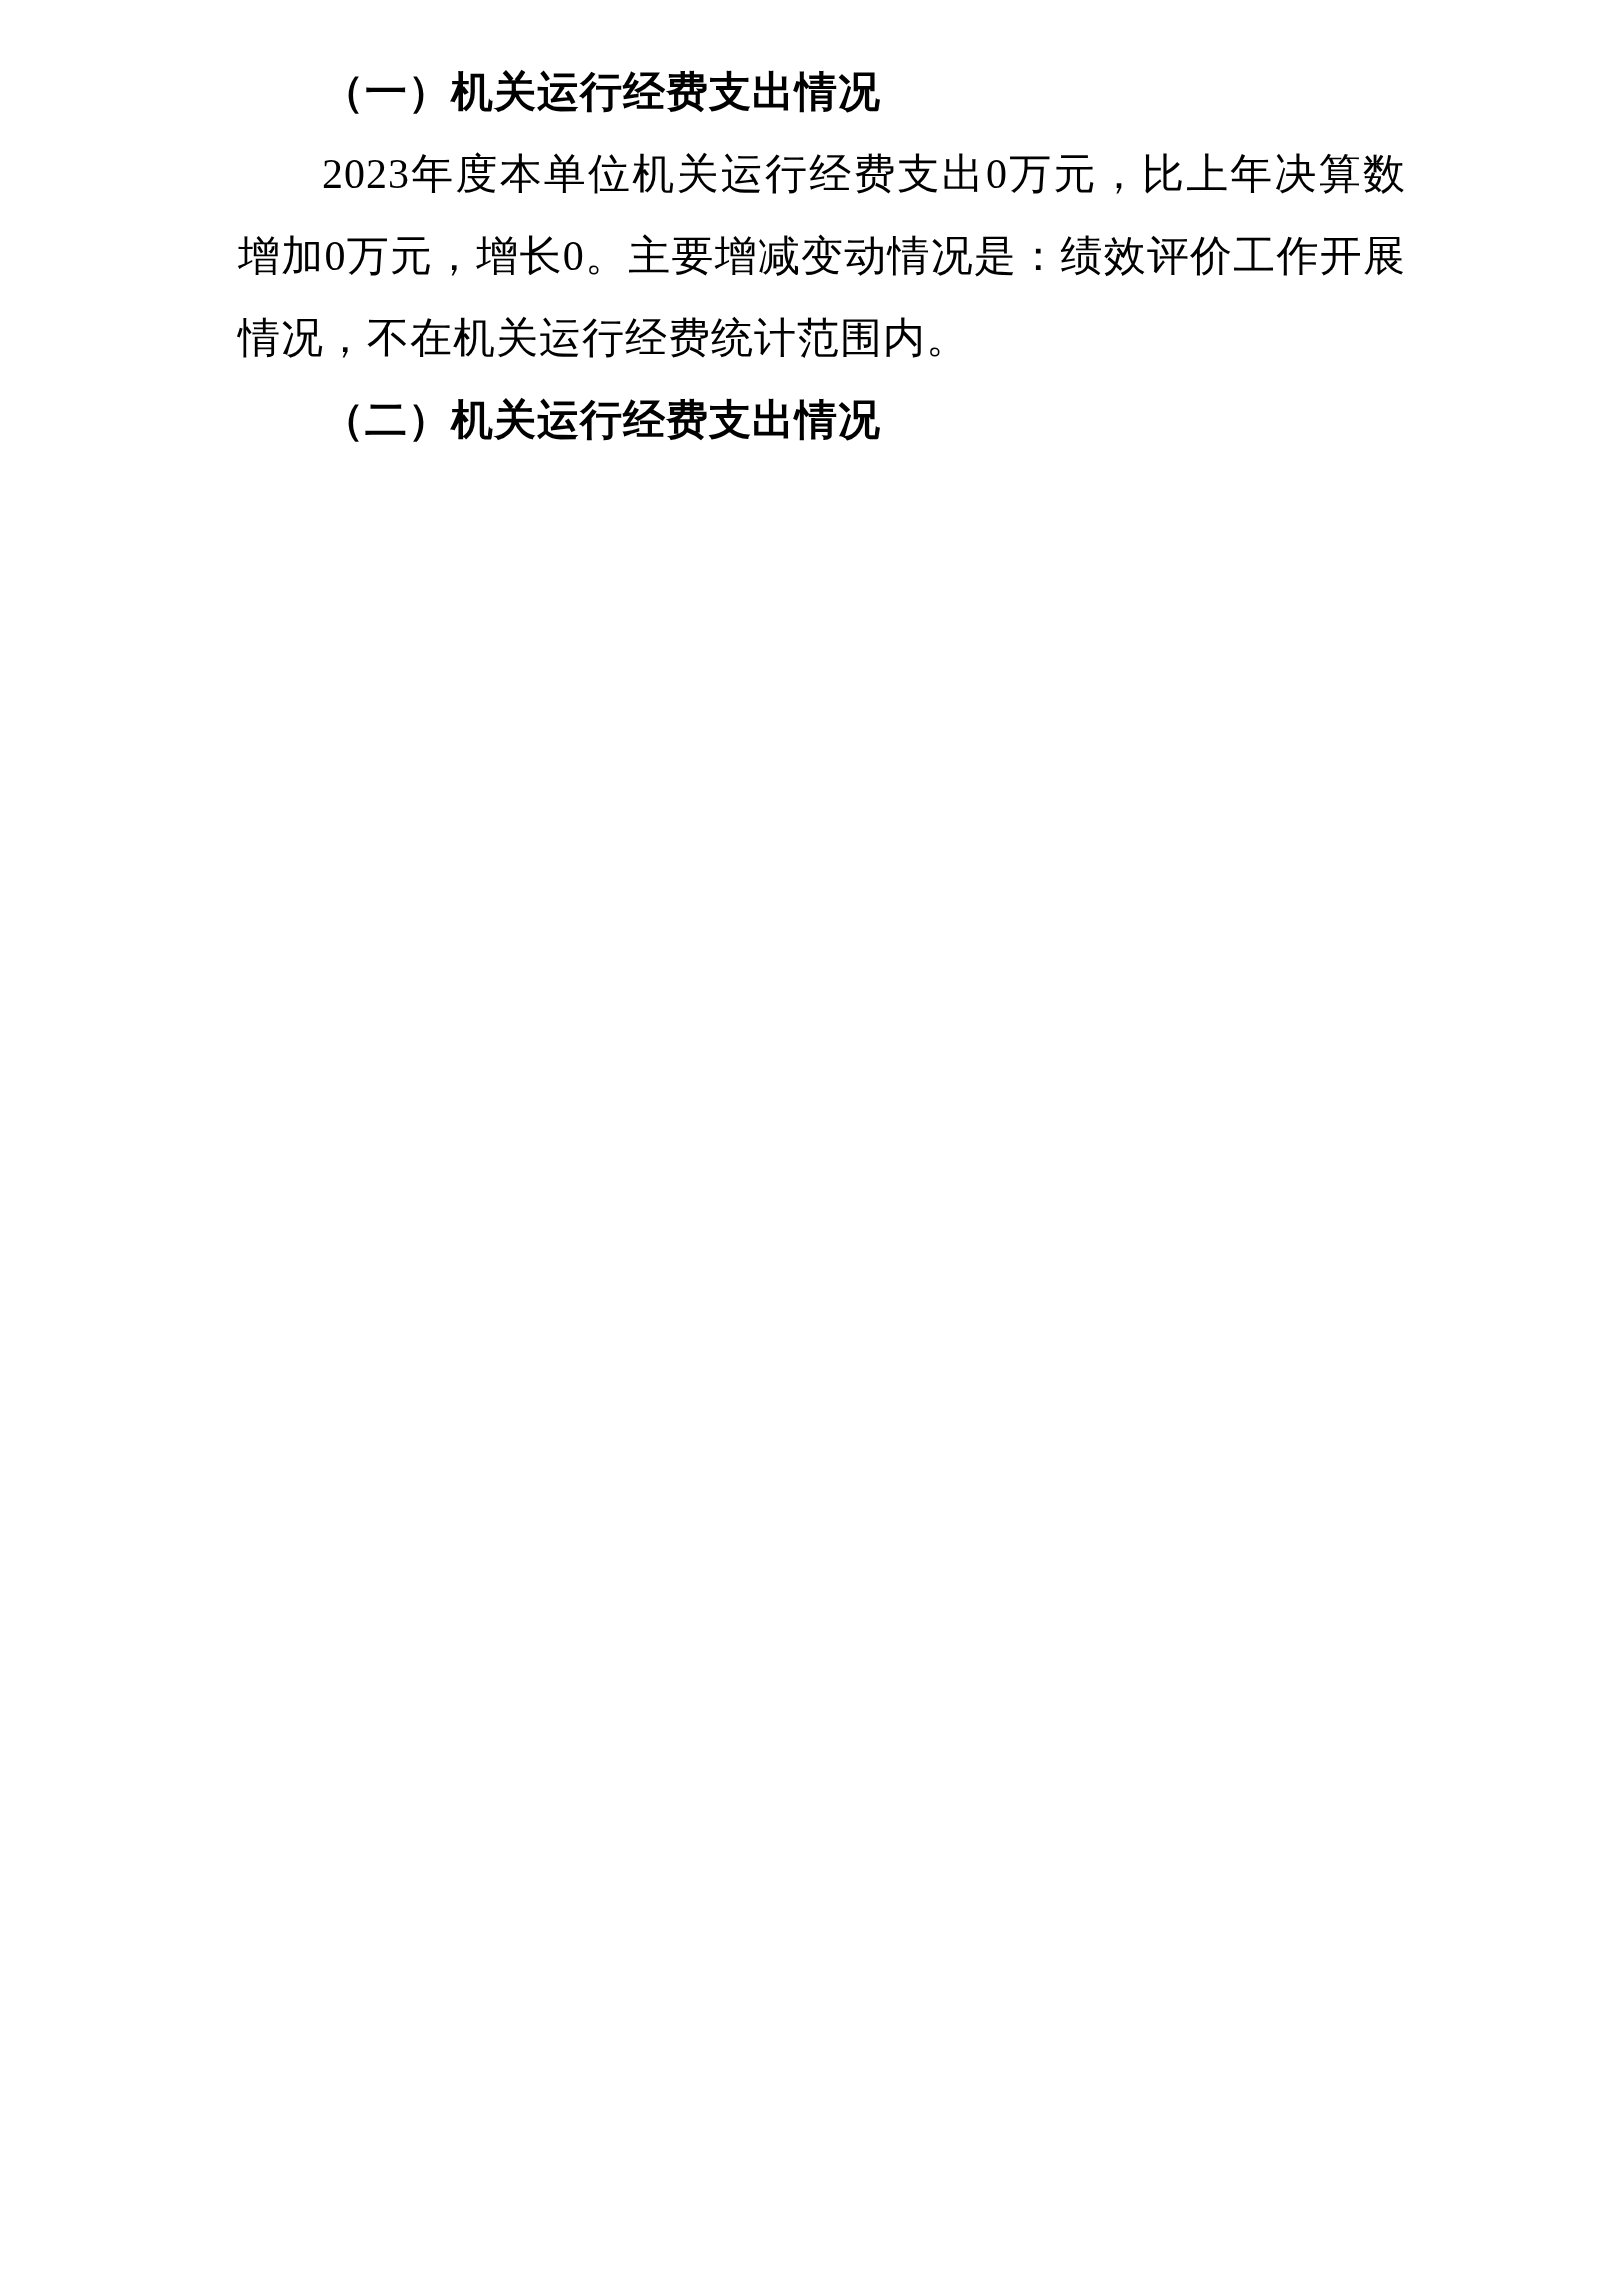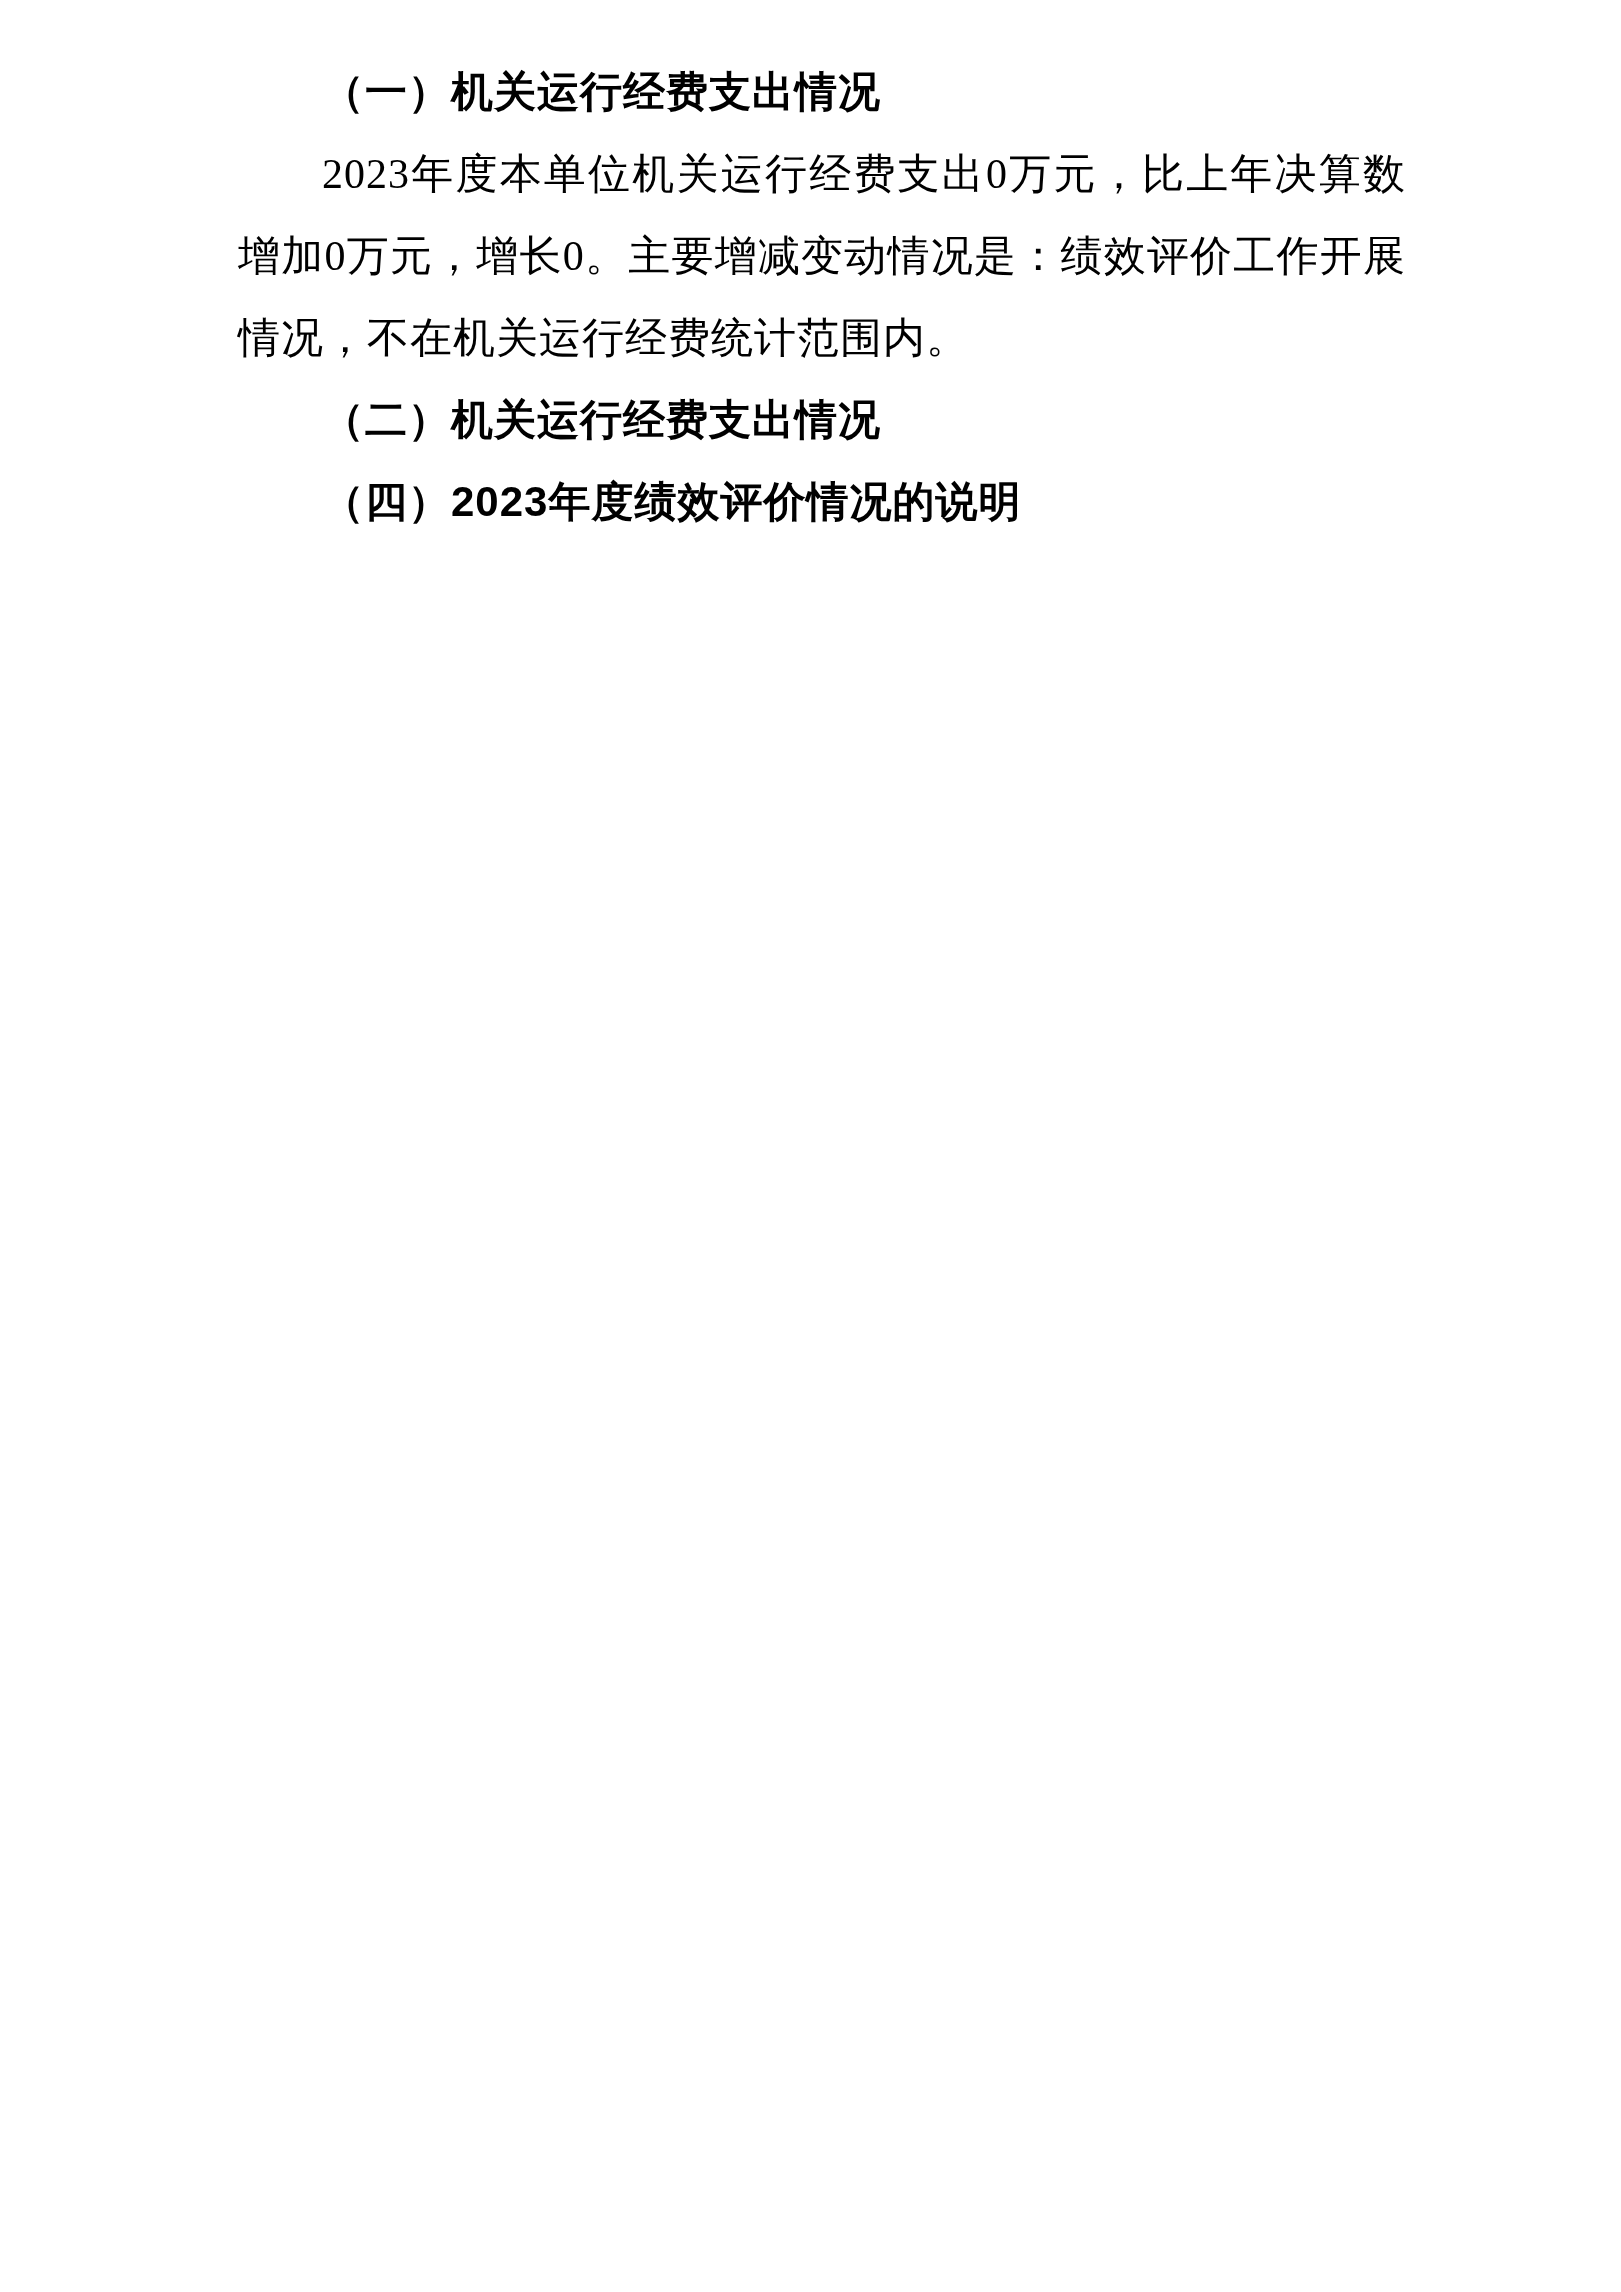--- a/index.html
+++ b/index.html
@@ -63,21 +63,20 @@
 
 <div class="page">
   <main class="content">
 
     <h3 class="heading">（一）机关运行经费支出情况</h3>
     <p class="para">2023年度本单位机关运行经费支出0万元，比上年决算数增加0万元，增长0。主要增减变动情况是：绩效评价工作开展情况，不在机关运行经费统计范围内。</p>
 
     <h3 class="heading">（二）机关运行经费支出情况</h3>
 
 
-    <h3 class="heading">（四）2023年度绩效评价情况的说明</h3>
 
   </main>
 
   <footer class="footer">
     <span class="pagenum">- 18 -</span>
   </footer>
 </div>
 
 
 </body></html>

